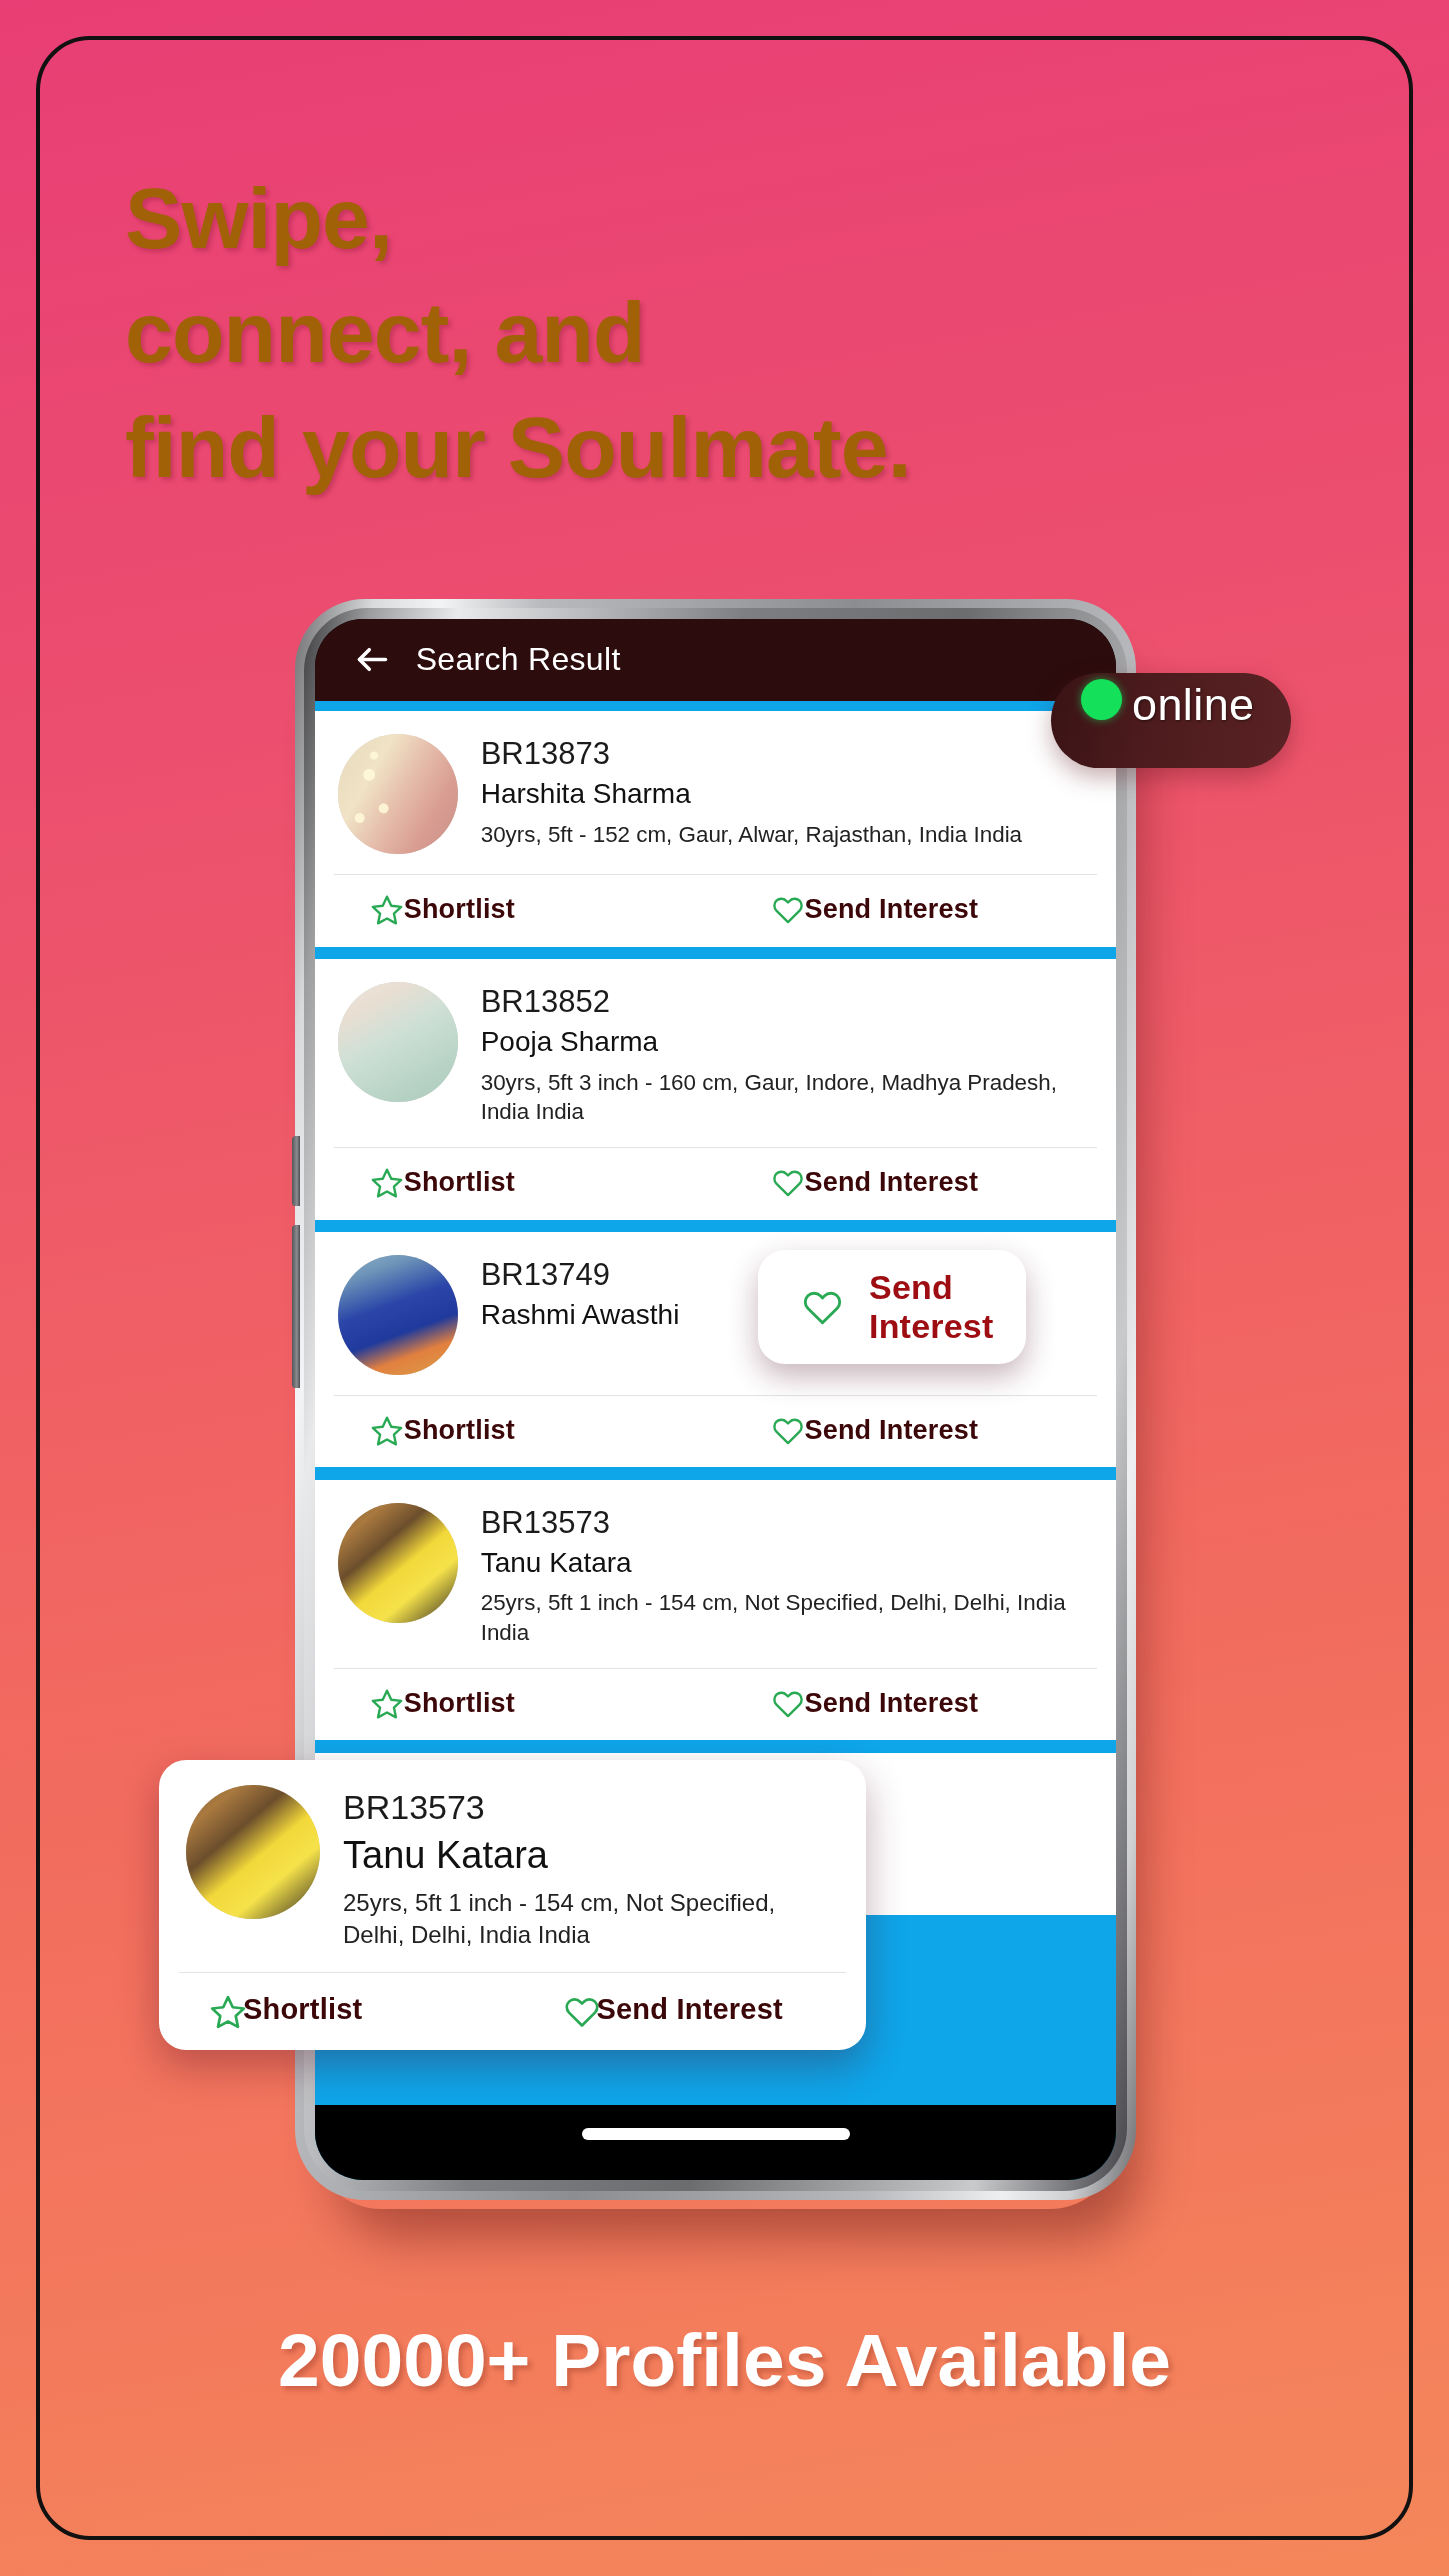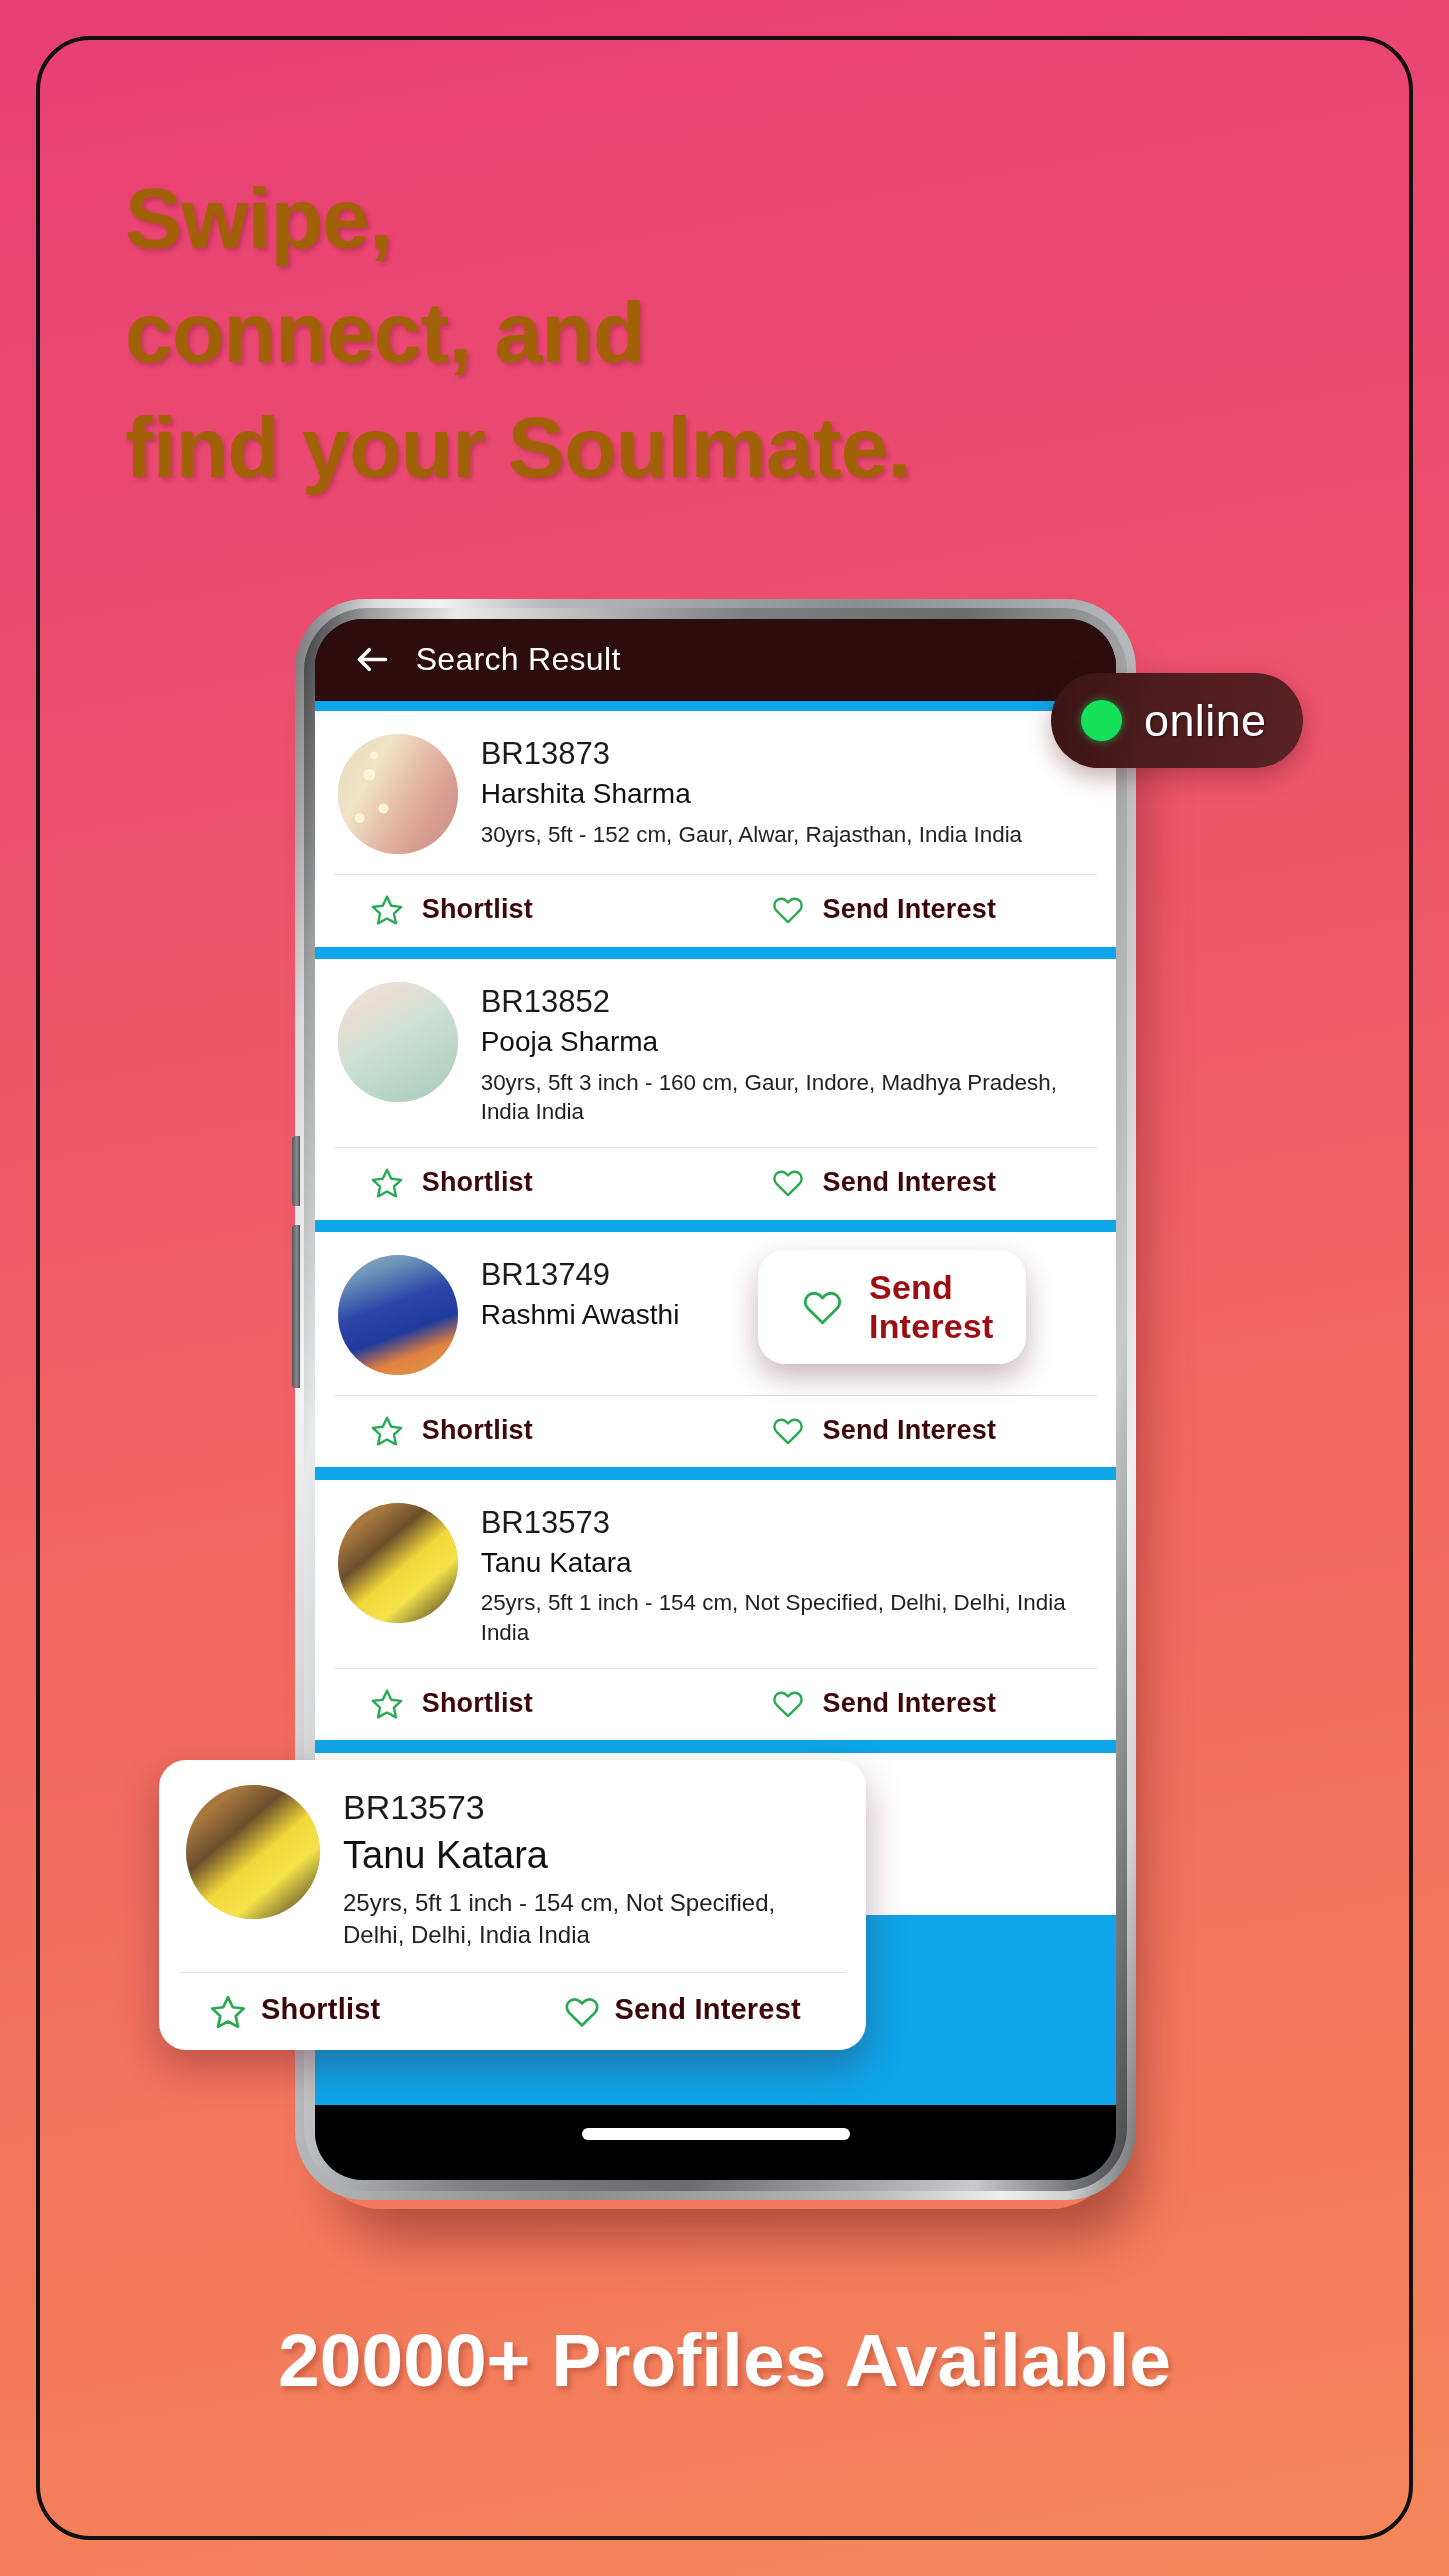--- a/index.html
+++ b/index.html
@@ -105,41 +105,41 @@
   }
   .avatar .ph{ position:absolute; inset:0; }
   .info{ flex:1 1 auto; min-width:0; padding-top:1.8px; }
   .p-id{ font-size:31px; color:#1b1b1b; line-height:1.18; }
   .p-name{ font-size:28px; color:#111; font-weight:500; line-height:1.3; margin-top:3.6px; }
   .p-meta{ font-size:22.4px; color:#222; line-height:1.33; margin-top:7.2px; }
   .divider{ height:0.9px; background:#e3e3e3; margin:0 19.7px; }
   .card-actions{ display:flex; padding:18px 0 19.7px 0; }
   .act{
     flex:1 1 50%;
-    display:flex; align-items:center; gap:18px;
+    display:flex; align-items:center; 
     padding-left:55px;
   }
   .act .lbl{ font-size:27px; font-weight:bold; color:#3c0709; letter-spacing:0.2px; }
   .ico{ width:34px; height:34px; flex:0 0 auto; }
   .ico svg{ display:block; }
 
   
   .home-bar-zone{
     position:absolute; left:0; right:0; bottom:0; height:75px; background:#000;
   }
   .home-bar{
     position:absolute; left:50%; transform:translateX(-50%); top:23px;
     width:268px; height:11.6px; border-radius:7.2px; background:#fff;
   }
 
   
   .online-pill{
     position:absolute; left:1051px; top:673px;
-    height:95px; padding:0 36px 0 30px;
-    display:flex; align-items:center; gap:22px;
+    height:95px; padding:6px 36px 0 30px;
+    display:flex; gap:10px;
     background:linear-gradient(100deg,#3a1315 0%,#4e1c1e 45%,#5a2224 100%);
     border-radius:50px;
     box-shadow:0 9px 23px rgba(90,20,30,.35);
   }
   .online-dot{ width:41px; height:41px; border-radius:50%; background:#15e05a;
                box-shadow:0 0 9px rgba(20,220,90,.6); flex:0 0 auto; }
   .online-label{ color:#fff; font-size:45px; font-weight:400; letter-spacing:0.4px;
                  text-shadow:0.9px 0.9px 2.7px rgba(0,0,0,.5); }
 
   

